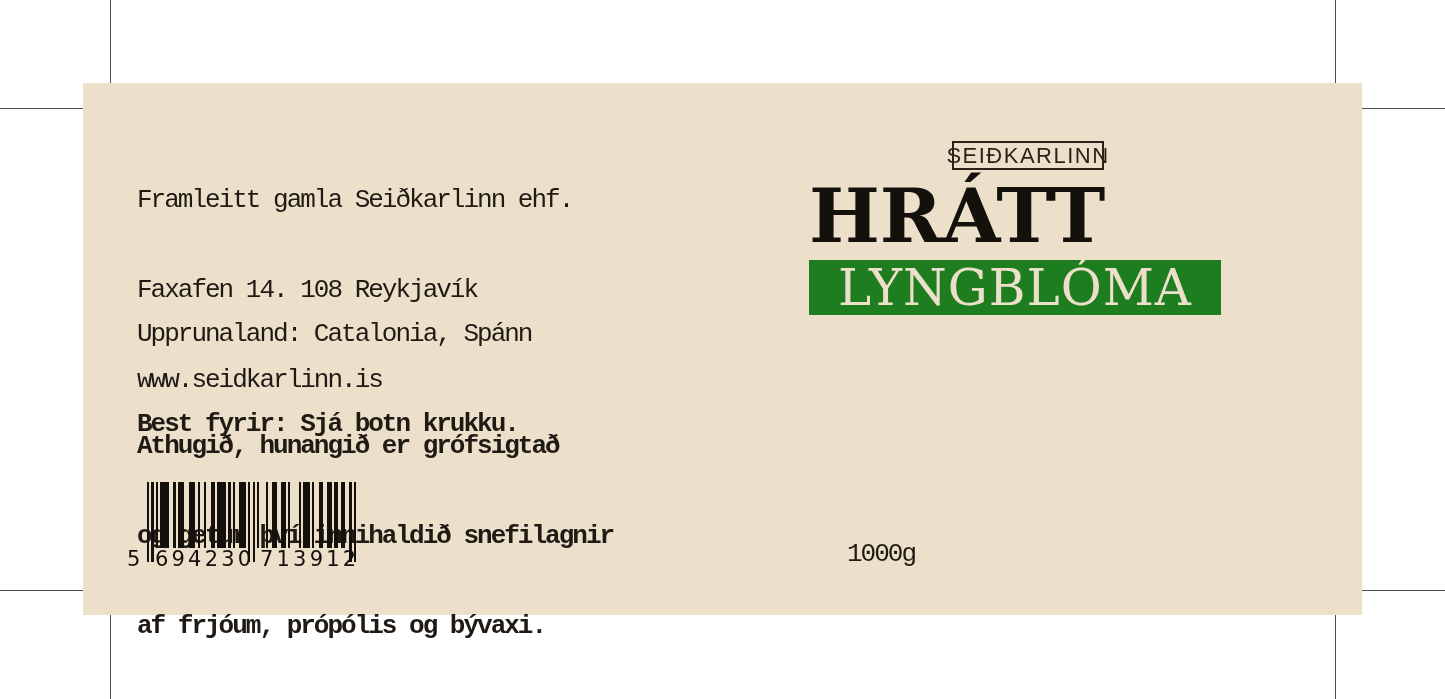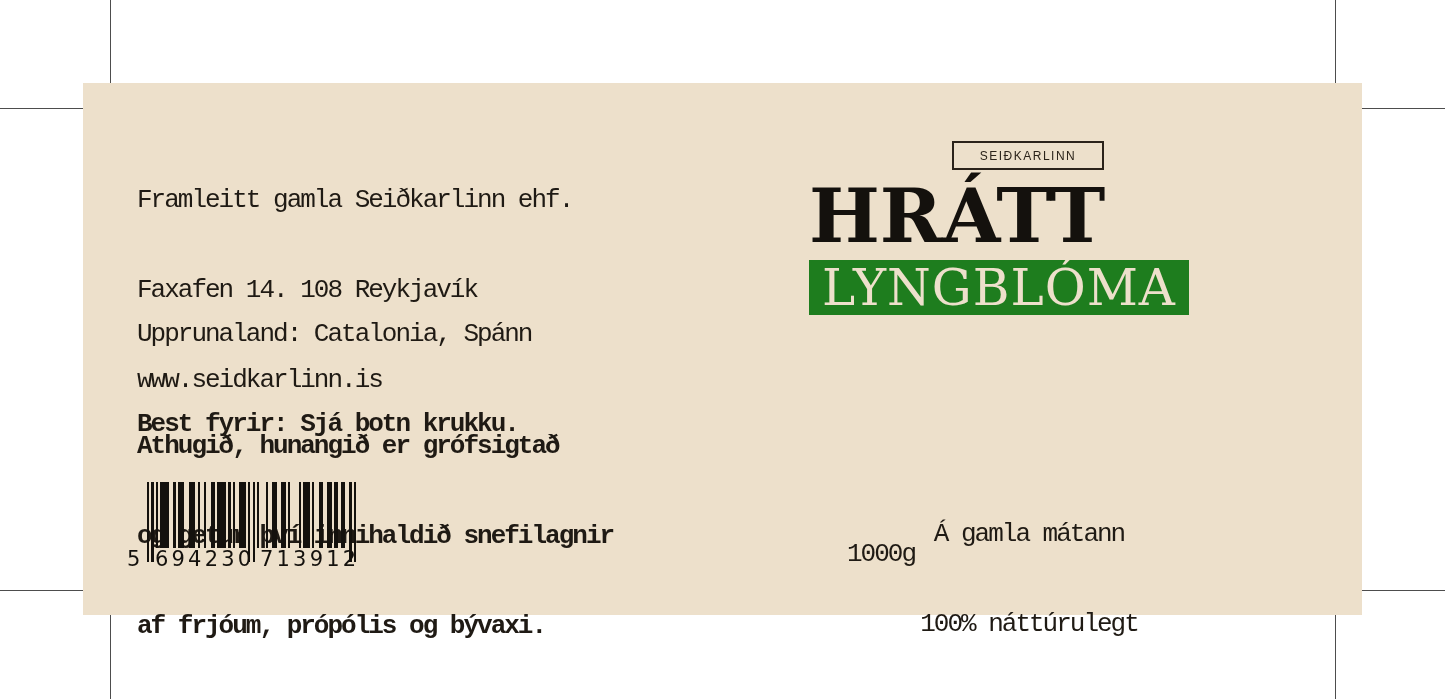--- a/index.html
+++ b/index.html
@@ -26,34 +26,34 @@
   .mono{font-size:26px;line-height:30px;letter-spacing:-2px;white-space:pre;}
   .producer{position:absolute;left:54px;top:42px;}
   .origin{position:absolute;left:54px;top:176px;font-family:Liberation Mono, monospace;}
   .origin .bold{font-weight:bold;}
   .notice{position:absolute;left:54px;top:288px;font-weight:bold;}
 
   .brand-box{
     position:absolute;left:869px;top:58px;width:152px;height:29px;
     border:2px solid #2b231a;box-sizing:border-box;
     display:flex;align-items:center;justify-content:center;
-    font-family:"Liberation Sans",sans-serif;font-size:12px;letter-spacing:1.5px;
+    font-family:"Liberation Sans",sans-serif;font-size:22px;letter-spacing:1.5px;
     color:#2b231a;
   }
 
   .title{
     position:absolute;left:726px;width:440px;text-align:left;
     font-family:"DejaVu Serif",serif;font-weight:bold;
     font-size:75px;line-height:76px;color:var(--title-ink);white-space:nowrap;
   }
   .title.hratt{top:95px;}
   .title.hunang{top:218px;}
 
   .band{
-    position:absolute;left:726px;top:177px;width:380px;height:55px;
+    position:absolute;left:726px;top:177px;width:412px;height:55px;
     background:var(--green);
     display:flex;align-items:center;justify-content:center;
   }
   .band-text{
     font-family:"DejaVu Serif",serif;font-size:50px;color:var(--cream);
     letter-spacing:1px;white-space:nowrap;
   }
 
   .tagline{position:absolute;left:726px;top:376px;width:440px;text-align:center;}
   .weight{position:absolute;left:764px;top:456px;width:440px;text-align:left;}
@@ -165,21 +165,17 @@
       <span>SEIÐKARLINN</span>
     </div>
 
     <div class="title hratt">HRÁTT</div>
 
     <div class="band">
       <span class="band-text">LYNGBLÓMA</span>
     </div>
 
 
-    <div class="mono tagline">
-      <div>Á gamla mátann</div>
-      <div>100% náttúrulegt</div>
-    </div>
 
     <div class="mono weight">1000g</div>
 
   </div>
 </div>
 
 </body></html>

